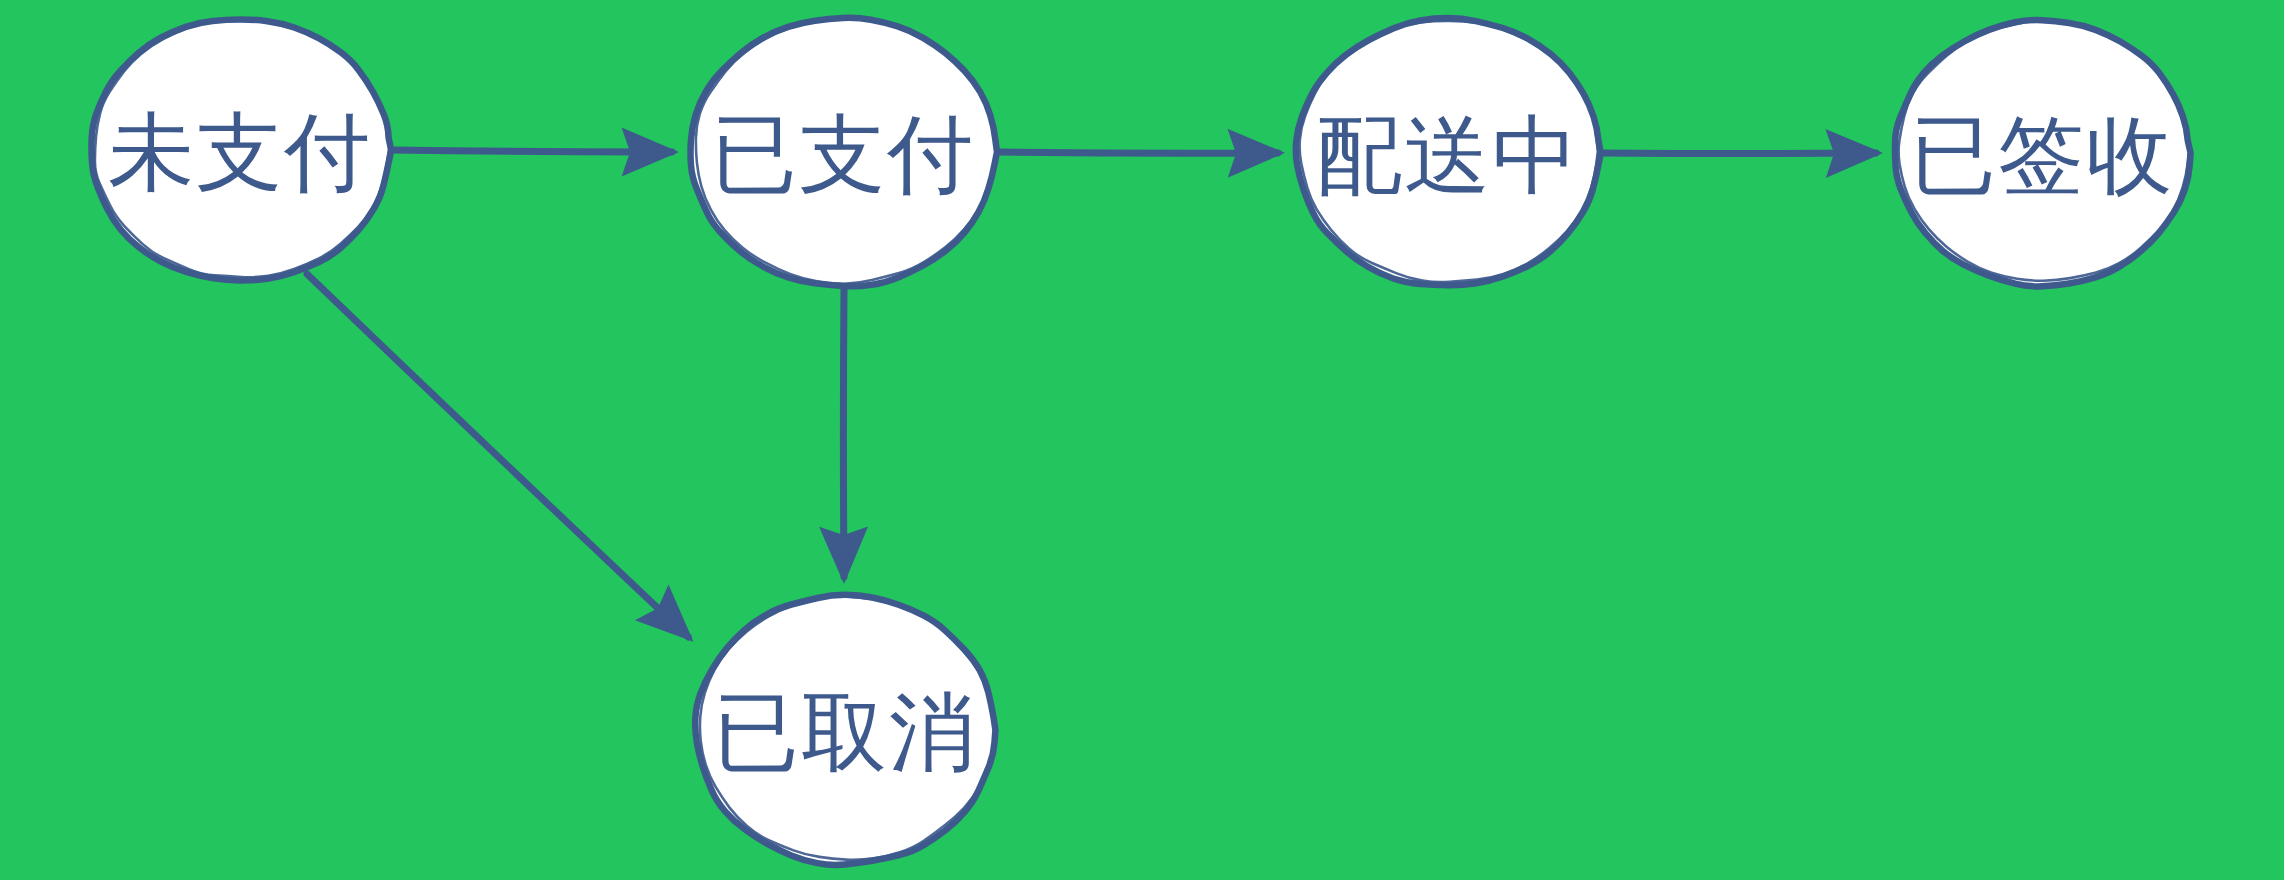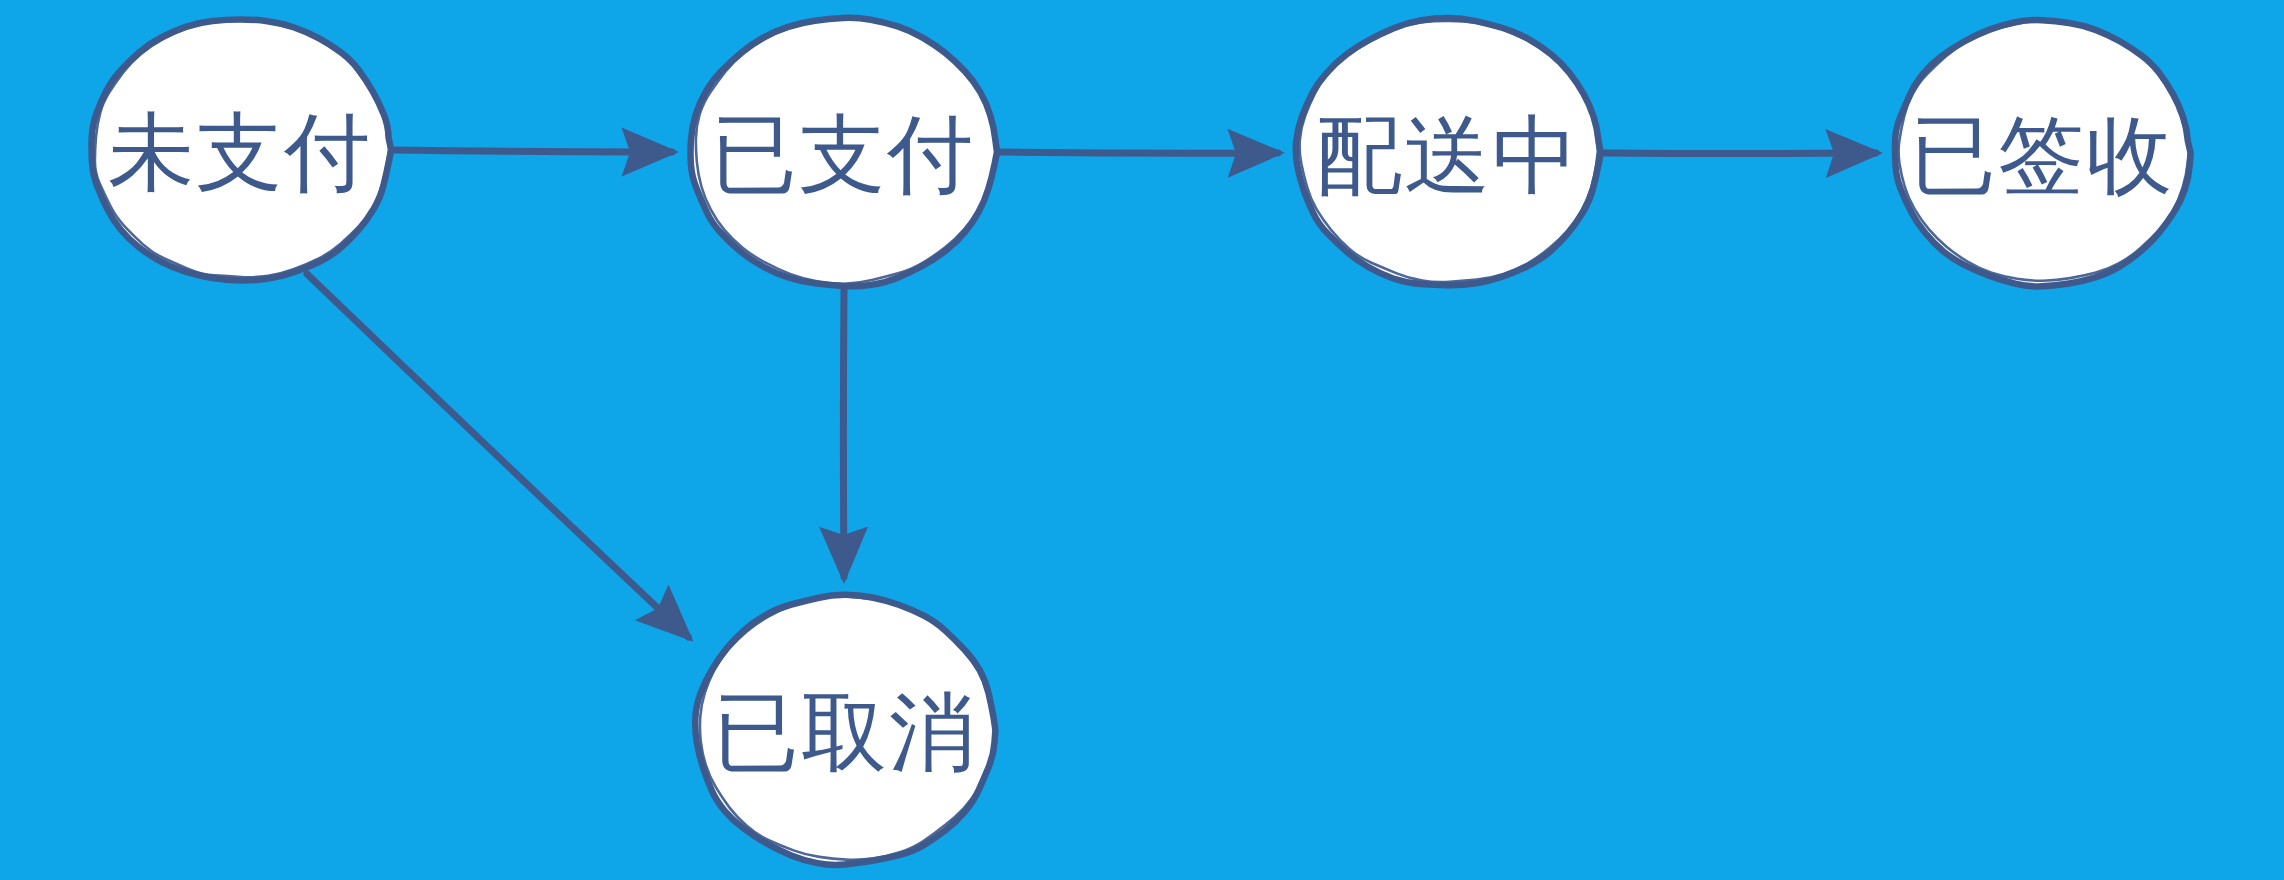--- a/index.html
+++ b/index.html
@@ -8,21 +8,21 @@
     padding: 0;
     background: #ffffff;
   }
   body {
     font-family: "Liberation Sans", sans-serif;
   }
   #canvas-root {
     position: relative;
     width: 2284px;
     height: 880px;
-    background: #0ea5e9;
+    background: #22c55e;
     overflow: hidden;
   }
   #diagram-svg {
     display: block;
     width: 2284px;
     height: 880px;
   }
   .node-label {
     font-family: "Liberation Sans", sans-serif;
     font-size: 86px;

